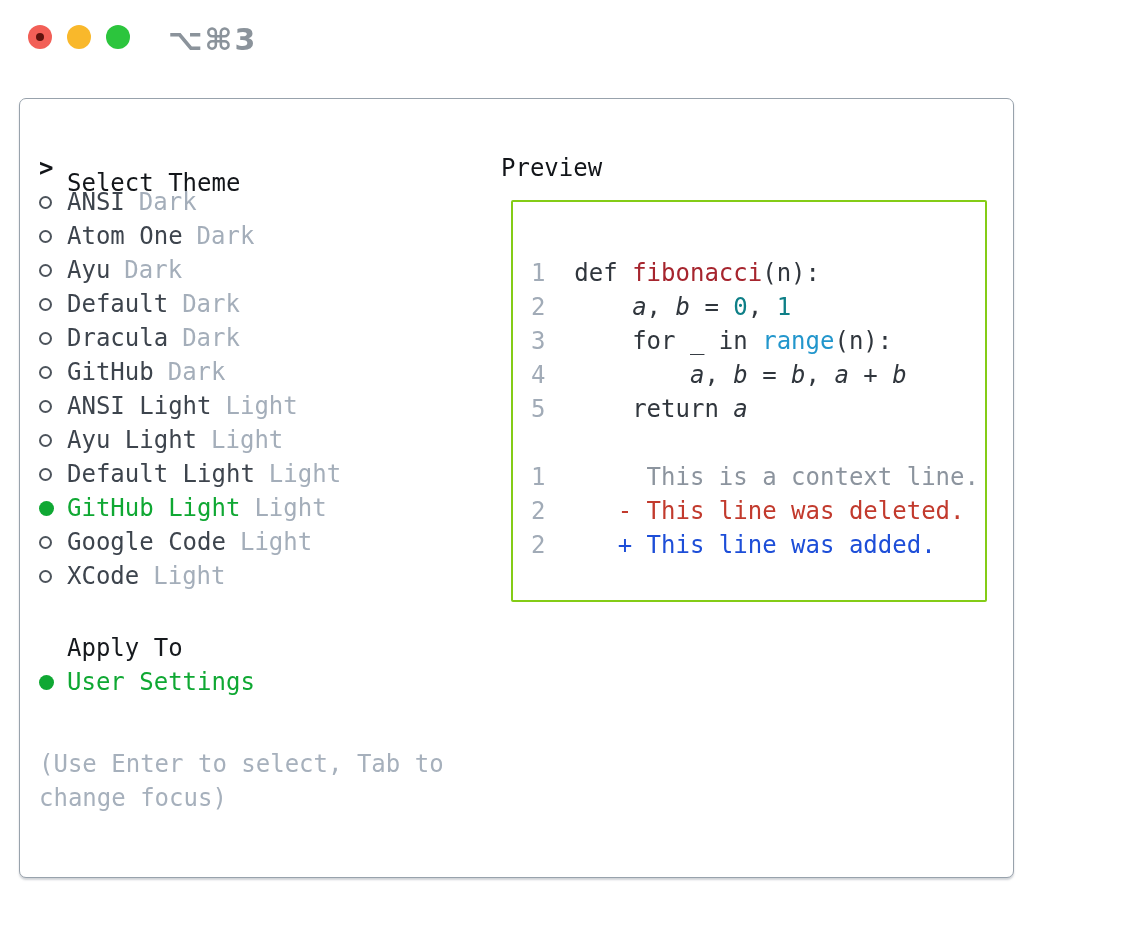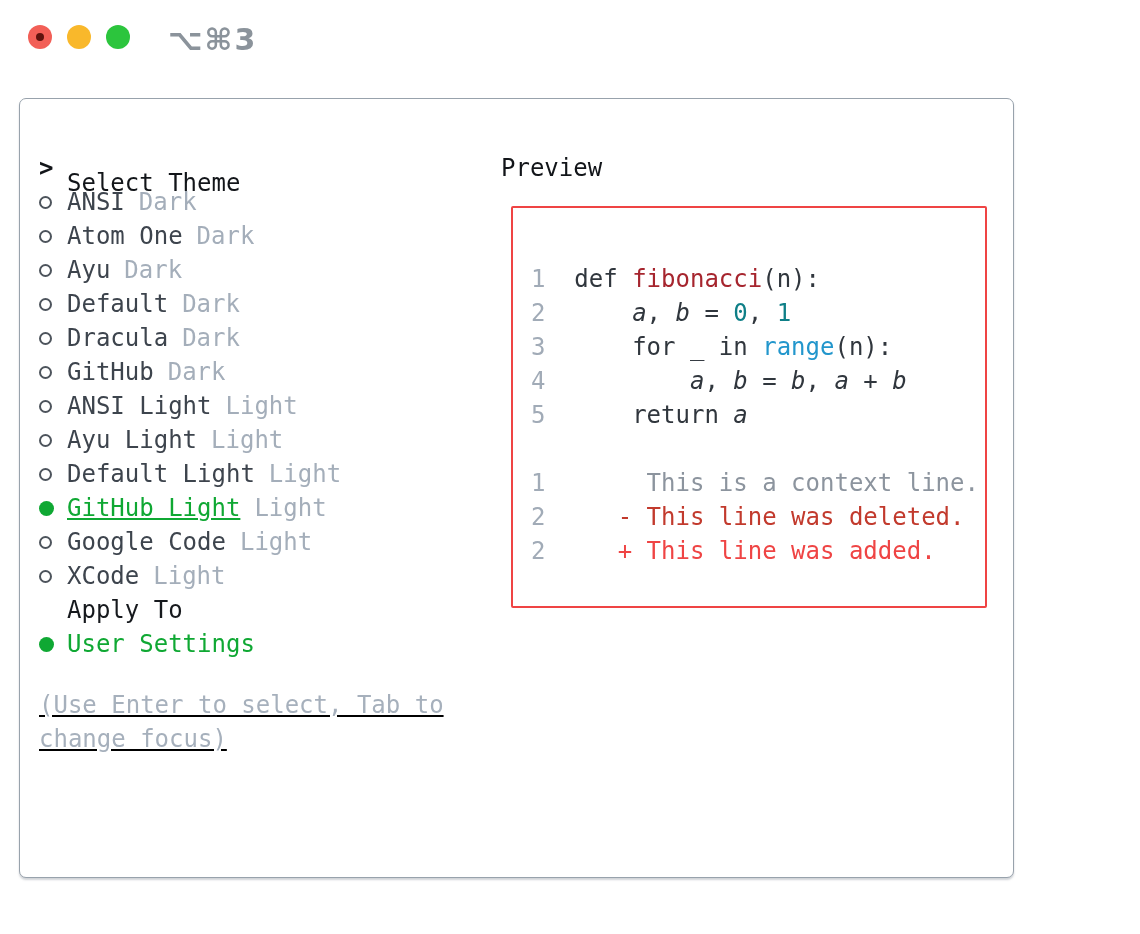--- a/index.html
+++ b/index.html
@@ -36,49 +36,49 @@
   }
   
   .left-col{position:absolute;left:19px;top:52px;}
   .row{display:flex;align-items:center;height:34px;font-size:24px;line-height:34px;white-space:pre;}
   .gutter{flex:0 0 28px;display:flex;align-items:center;}
   .prompt{color:#121519;font-weight:700;}
   .hdr{color:#121519;font-weight:400;margin-top:29px;}
   .dot{width:13px;height:13px;border:2px solid #4d545c;border-radius:50%;}
   .dot.sel{width:15px;height:15px;border:none;background:#0fa833;}
   .t-name{color:#3d444d;}
-  .t-name.sel{color:#0fa833;text-decoration:underline;}
+  .t-name.sel{color:#0fa833;}
   .t-tag{color:#a4aeba;margin-left:14px;}
-  .apply-block{}
+  .apply-block{margin-top:38px;}
   .apply-hdr{color:#16191d;font-weight:500;}
   .opt-name{color:#3d444d;}
   .opt-name.sel{color:#0fa833;}
-  .hint{margin-top:27px;text-decoration:underline;}
+  .hint{margin-top:48px;}
   .hint div{font-size:24px;line-height:34px;color:#a6b0bc;white-space:pre;}
   
   .preview-title{
     position:absolute;left:481px;top:52px;height:34px;
     font-size:24px;line-height:34px;font-weight:400;color:#121519;
   }
   .preview-box{
-    position:absolute;left:491px;top:107px;width:476px;height:402px;
-    border:2px solid #ef4444;border-radius:2px;
+    position:absolute;left:491px;top:101px;width:476px;height:402px;
+    border:2px solid #84cc16;border-radius:2px;
     padding:54px 0 0 18px;
     overflow:hidden;
   }
   .pl{min-height:34px;font-size:24px;line-height:34px;white-space:pre;}
   .ln{display:inline-block;min-width:1ch;color:#a1abb7;}
   .gap2{display:inline-block;width:2ch;}
   .c-fg{color:#30363d;}
   .c-red{color:#a6252e;}
   .c-teal{color:#0e7f87;}
   .c-blue{color:#2296cc;}
   .c-ctx{color:#8c949e;}
   .c-del{color:#c23a2d;}
-  .c-add{color:#ef4444;}
+  .c-add{color:#1d4ed8;}
   .it{font-style:italic;}
 </style>
 </head>
 <body>
 
 <div class="window">
 
   <div class="titlebar">
     <span class="light red"></span>
     <span class="light yellow"></span>

